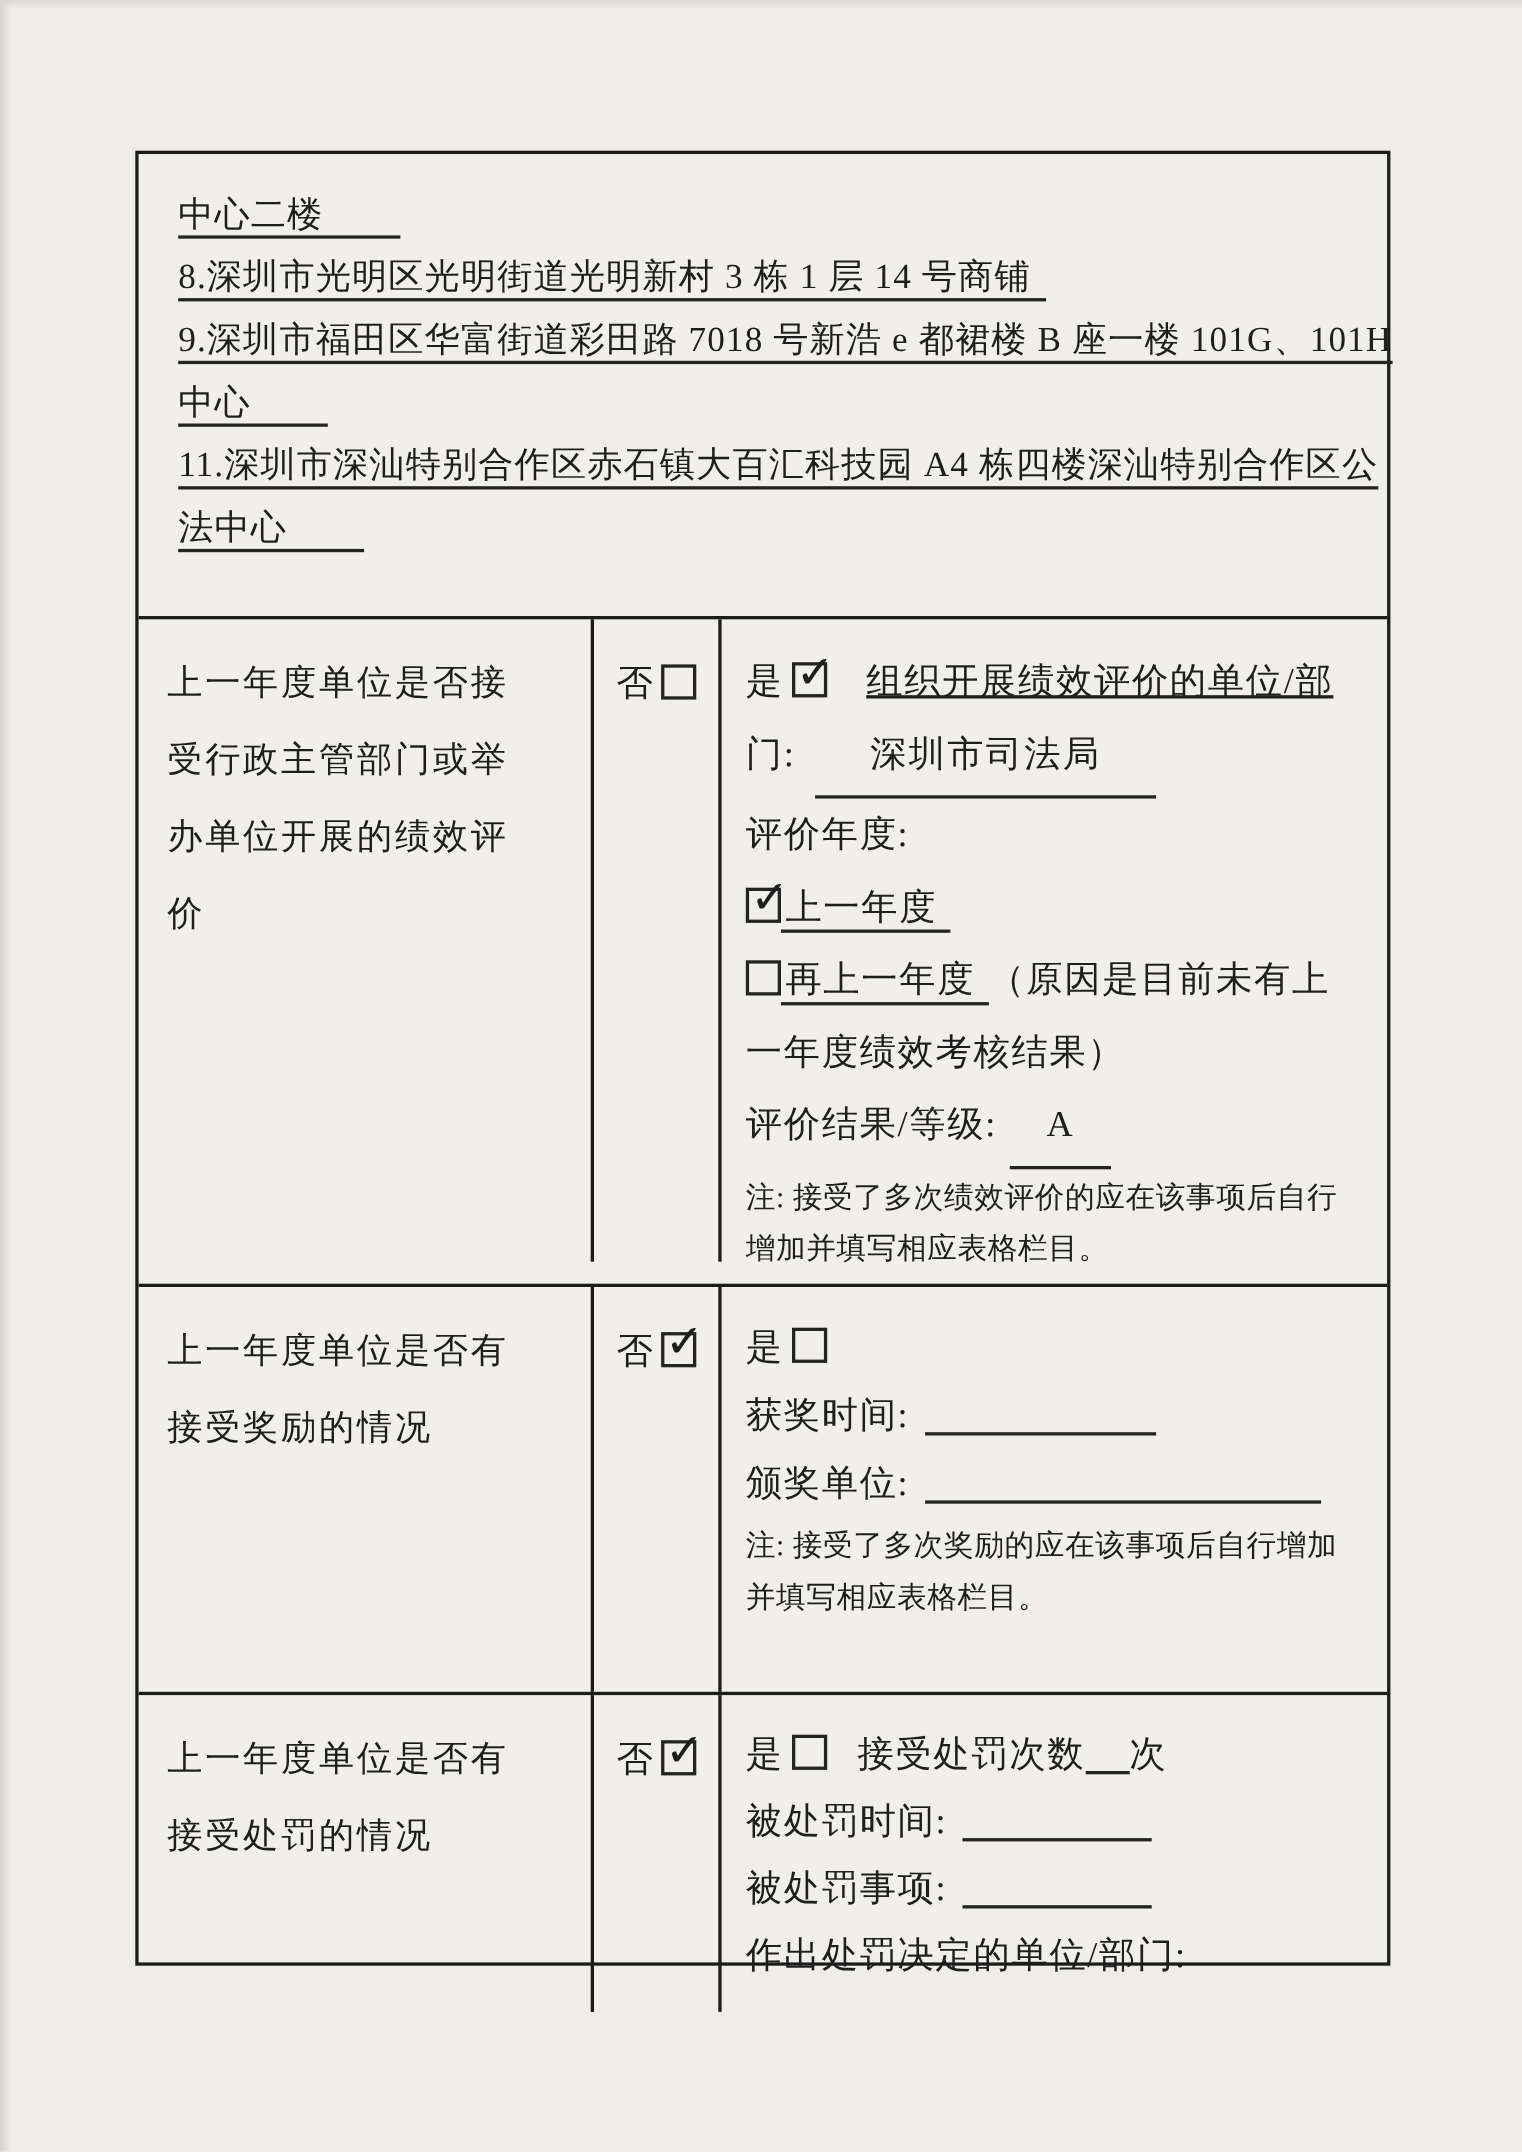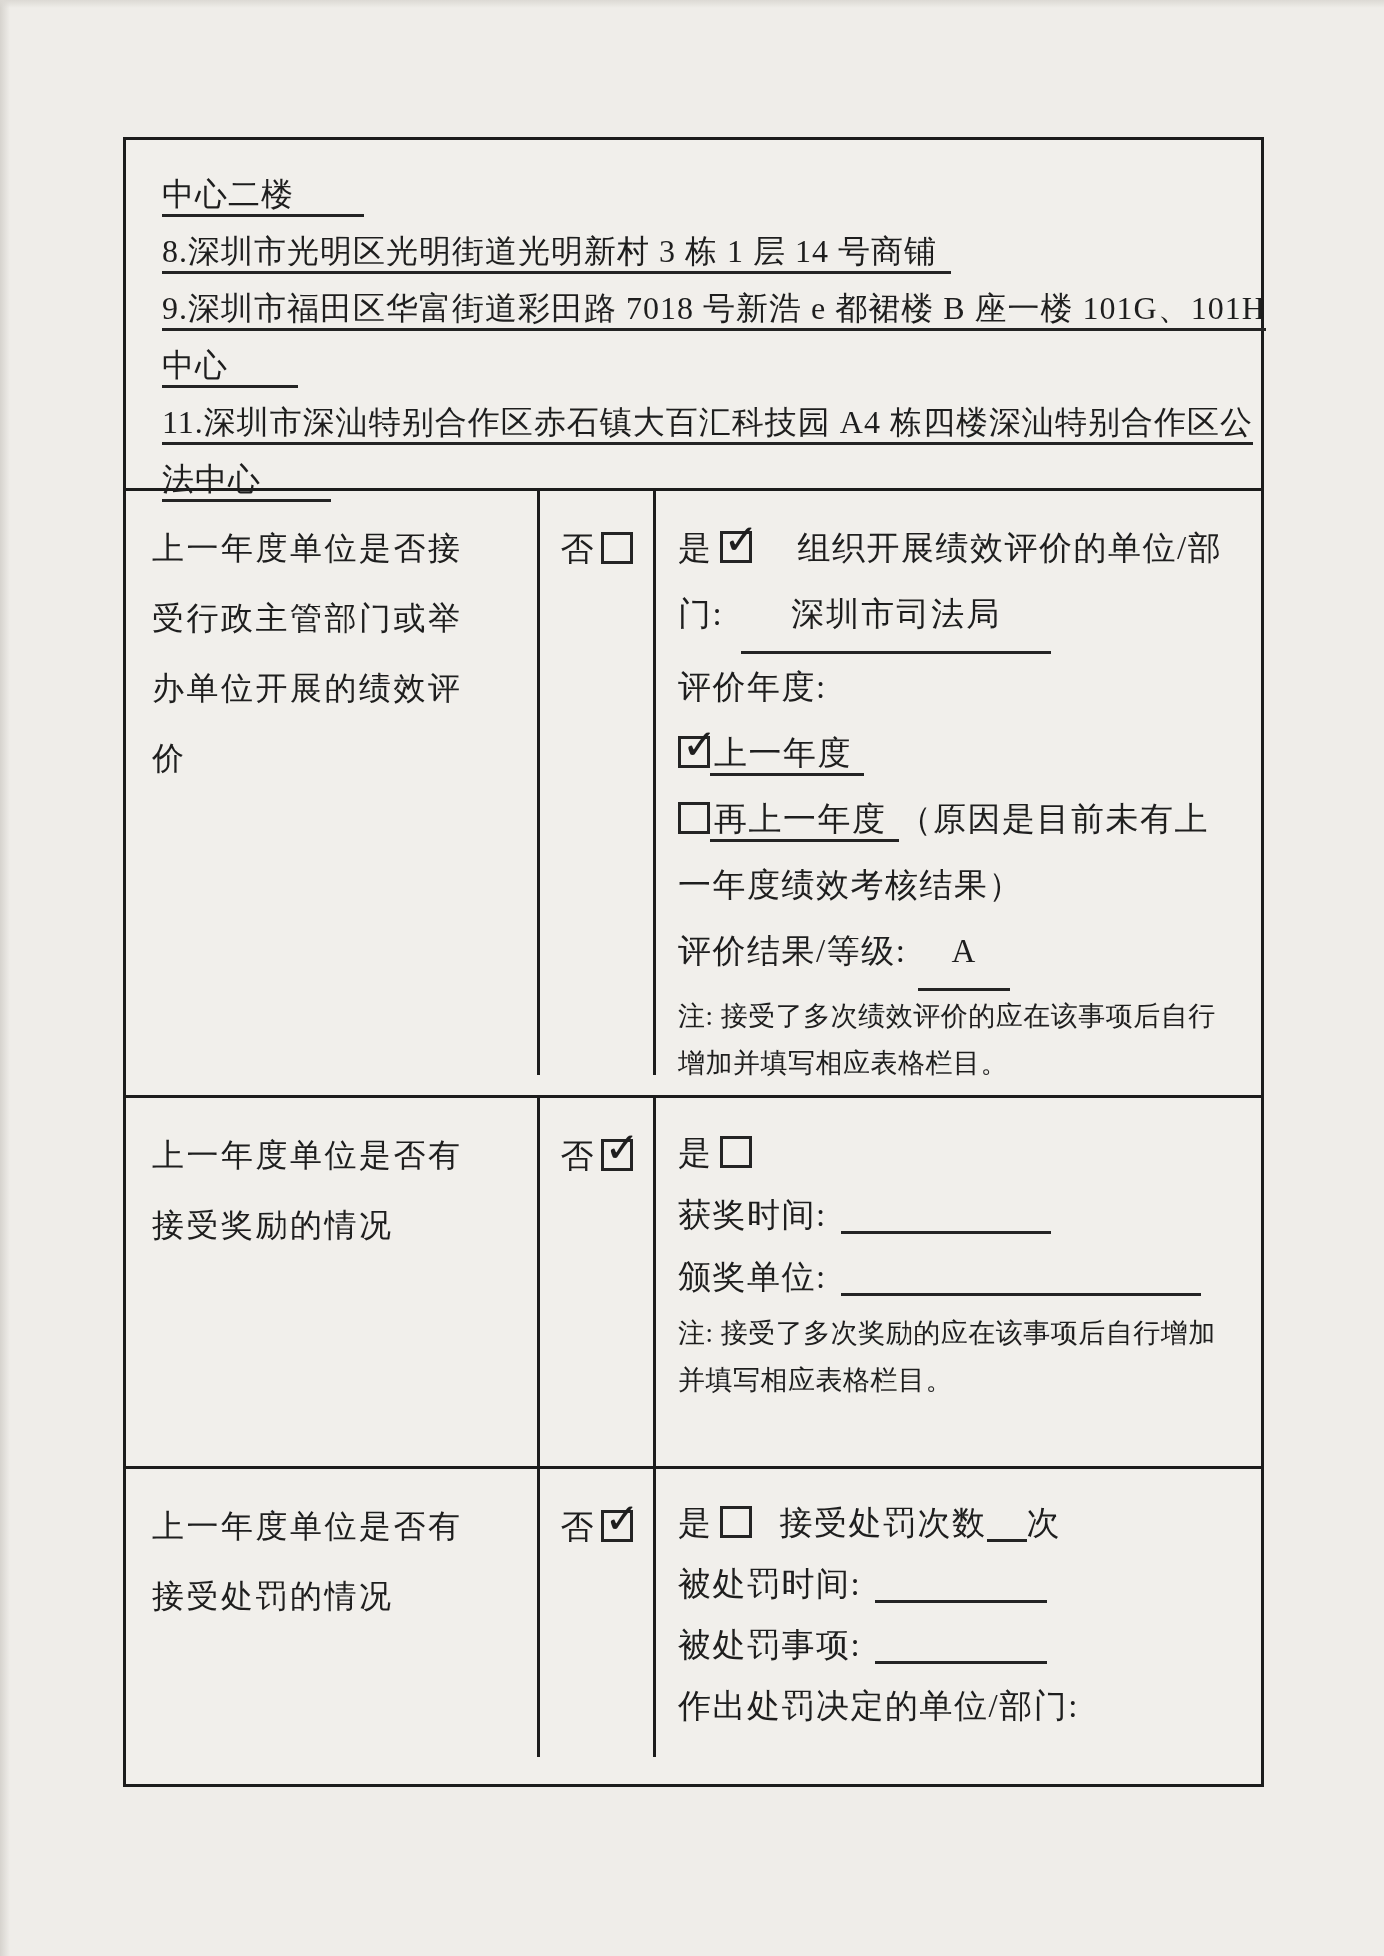--- a/index.html
+++ b/index.html
@@ -18,21 +18,21 @@
   .scan-edge-top {
     position:absolute; left:0; top:0; width:100%; height:8px;
     background:linear-gradient(to bottom,#dcd9d4,rgba(220,217,212,0));
   }
   .sheet {
     position:absolute; left:123px; top:137px; width:1141px; height:1650px;
     border:3px solid #1c1c1c;
     background:#f1efeb;
   }
   
-  .addr { height:348px; padding:26px 14px 0 36px; }
+  .addr { height:420px; padding:26px 14px 0 36px; }
   .addr-line {
     font-size:32px; line-height:57px; letter-spacing:1px; white-space:nowrap;
   }
   .addr-line > span { border-bottom:3px solid #242424; padding-bottom:2px; }
   .addr-line.ext > span { padding-right:70px; }
   .addr-line.ext8 > span { padding-right:14px; }
   
   .trow { display:flex; border-top:3px solid #1c1c1c; }
   .trow-1 { height:587px; }
   .trow-2 { height:371px;margin-top:20px; }
@@ -75,21 +75,21 @@
   .u.val { font-size:33px; letter-spacing:2px; text-align:center; vertical-align:baseline; height:auto; padding-bottom:4px; }
   .u-label { border-bottom:3px solid #242424; padding:0 12px 2px 4px; }
   .w-org { width:310px; margin-left:18px; }
   .w-result { width:92px; margin-left:12px; }
   .w42 { width:40px; }
   .w170 { width:172px; margin-left:14px; }
   .w210 { width:210px; margin-left:14px; }
   .w250 { width:250px; margin-left:14px; }
   .w360 { width:360px; margin-left:14px; }
   .gap { margin-left:28px; }
-  .after-cb { margin-left:46px; }
+  .after-cb { margin-left:36px;text-decoration:underline; }
 </style>
 </head>
 <body>
 
 <div class="scan-edge"></div>
 <div class="scan-edge-top"></div>
 
 <div class="sheet">
 
   <div class="addr">

